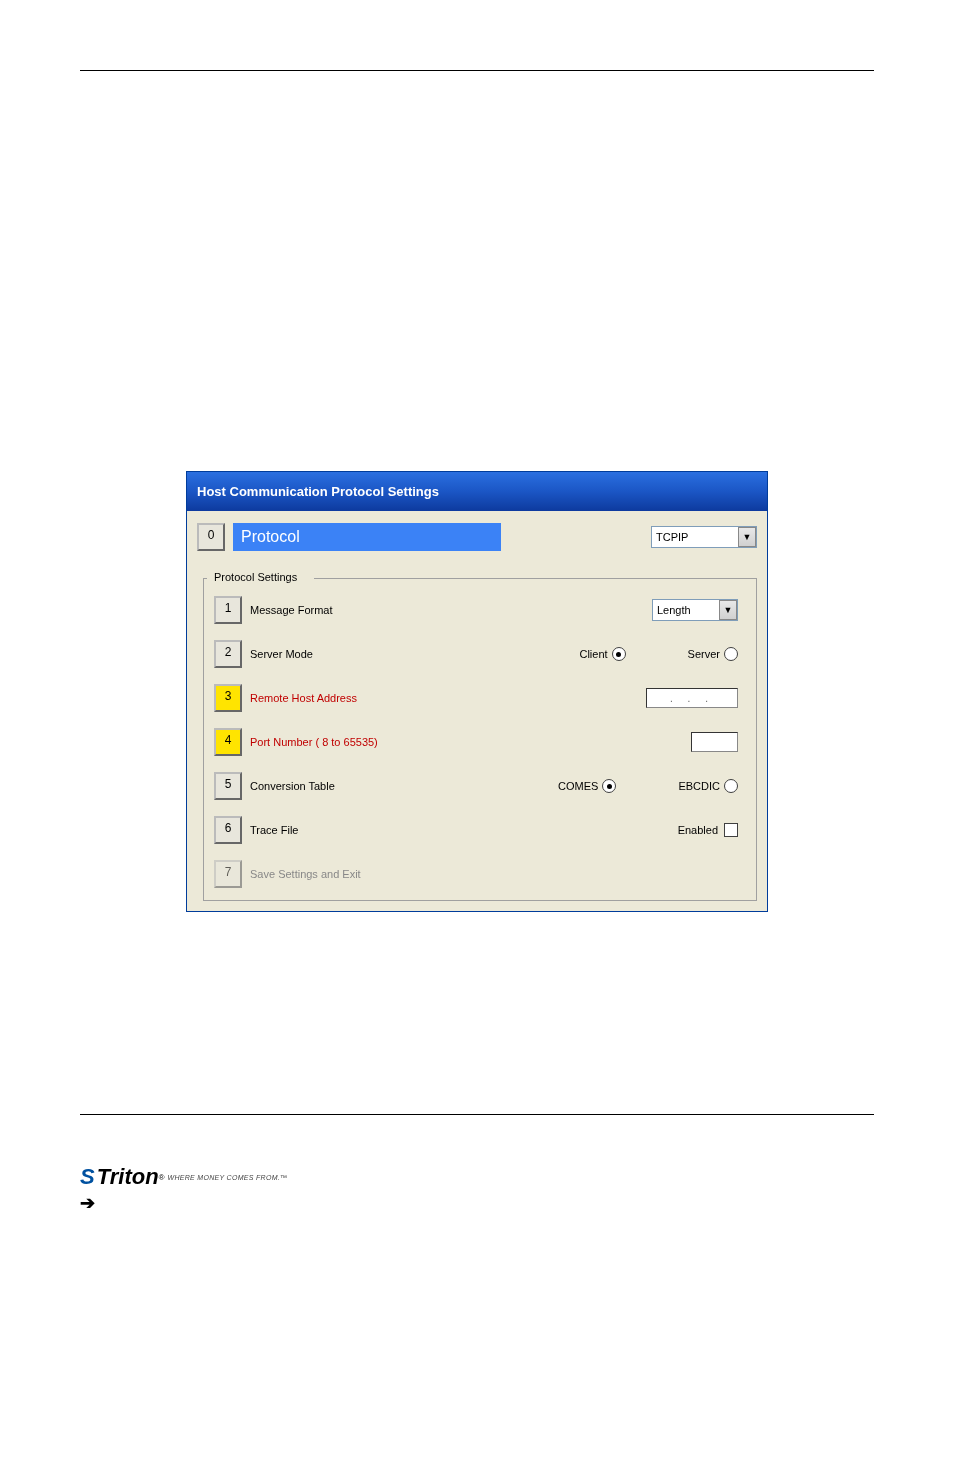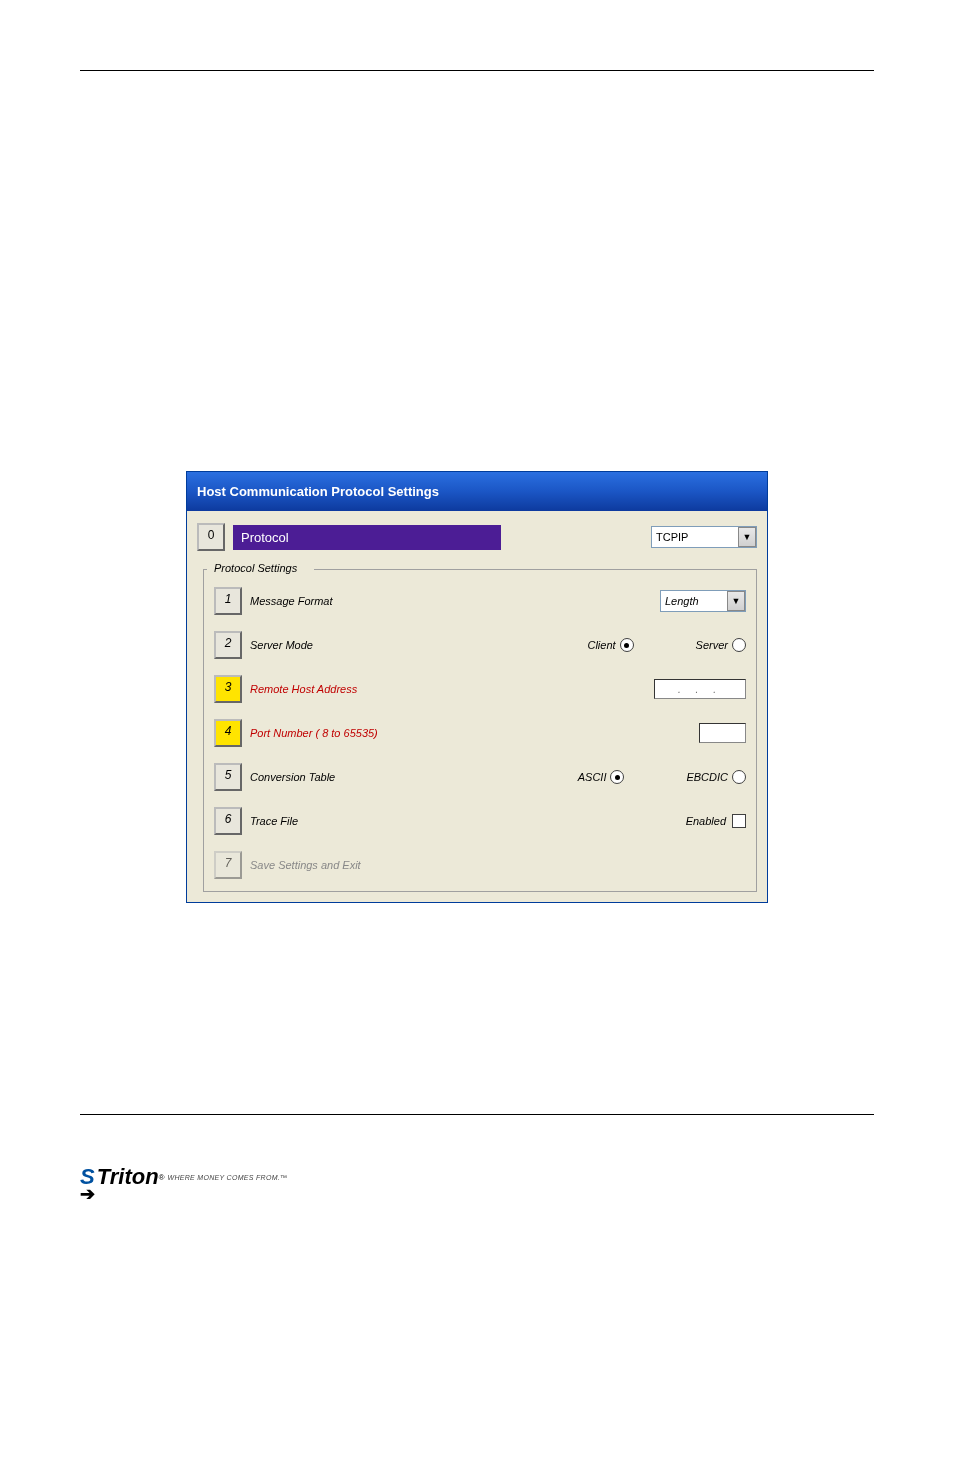--- a/index.html
+++ b/index.html
@@ -48,24 +48,24 @@
       line-height: 20px;
       font-size: 12px;
       margin-right: 8px;
       flex-shrink: 0;
     }
     .num-btn.highlight {
       background: #ffe400;
       color: #000;
     }
     .protocol-label-box {
-      background: #4c1d95;
+      background: #3b82f6;
       color: #fff;
       padding: 5px 8px;
-      font-size: 13px;
+      font-size: 16px;
       flex-grow: 1;
       margin-right: 150px;
     }
     .protocol-label-inner {
       display: inline-block;
     }
     .dropdown {
       background: #fff;
       border: 1px solid #7f9db9;
       height: 20px;
@@ -84,26 +84,25 @@
       display: flex;
       align-items: center;
       justify-content: center;
       margin-left: 4px;
       font-size: 9px;
     }
     .protocol-dd {
       width: 100px;
     }
     .fieldset {
-      margin: 8px 10px 10px 16px;
-      padding: 10px 6px 4px 6px;
+      margin: 17px 10px 10px 16px;
+      padding: 10px 14px 4px 6px;
       position: relative;
       border: 1px solid #a0a0a0;
       border-top: none;
-      font-style: italic;
     }
     .fieldset::before {
       content: "";
       position: absolute;
       top: 0;
       left: 0;
       width: 3px;
       border-top: 1px solid #a0a0a0;
     }
     .fieldset::after {
@@ -307,21 +306,21 @@
         <div class="controls">
           <div class="small-input"></div>
         </div>
       </div>
 
       <div class="setting-row">
         <div class="num-btn">5</div>
         <div class="setting-label">Conversion Table</div>
         <div class="controls">
           <div class="radio-group">
-            <span>ASCII</span>
+            <span>COMES</span>
             <span class="radio checked"></span>
           </div>
           <div class="gap-mid"></div>
           <div class="radio-group">
             <span>EBCDIC</span>
             <span class="radio"></span>
           </div>
         </div>
       </div>
 

